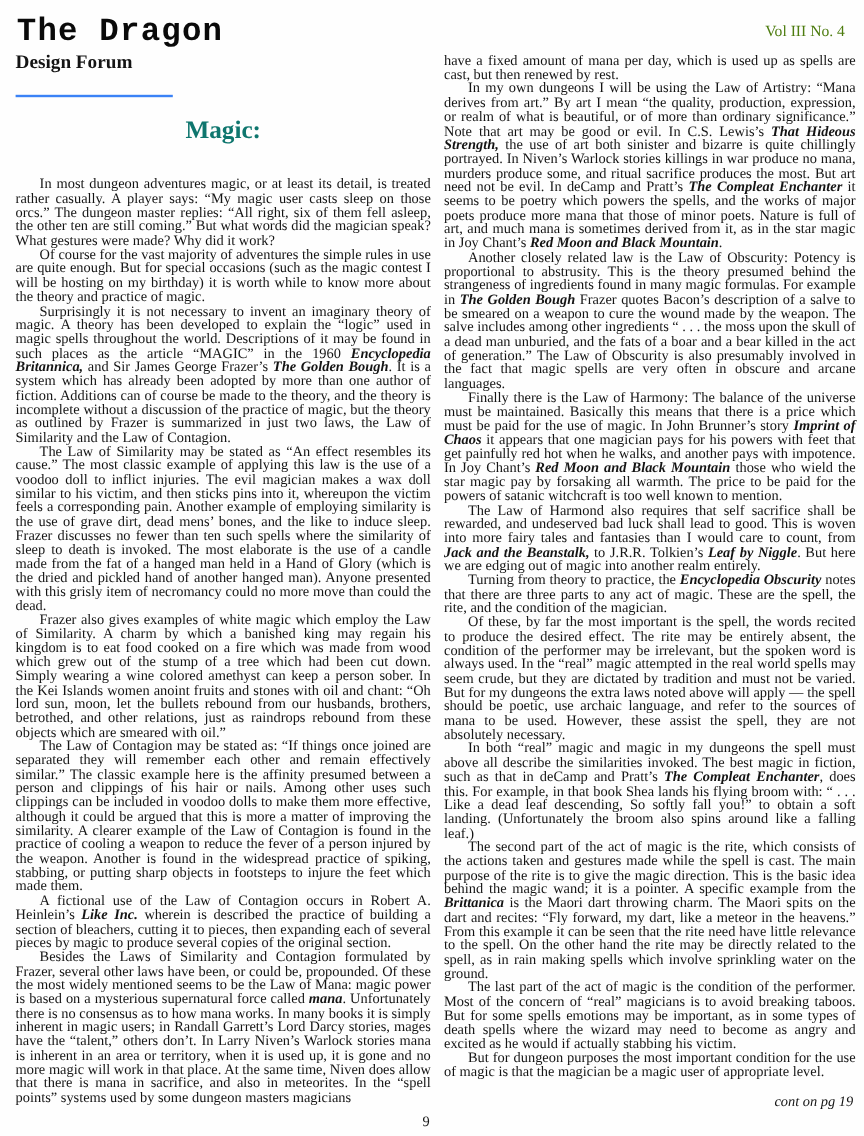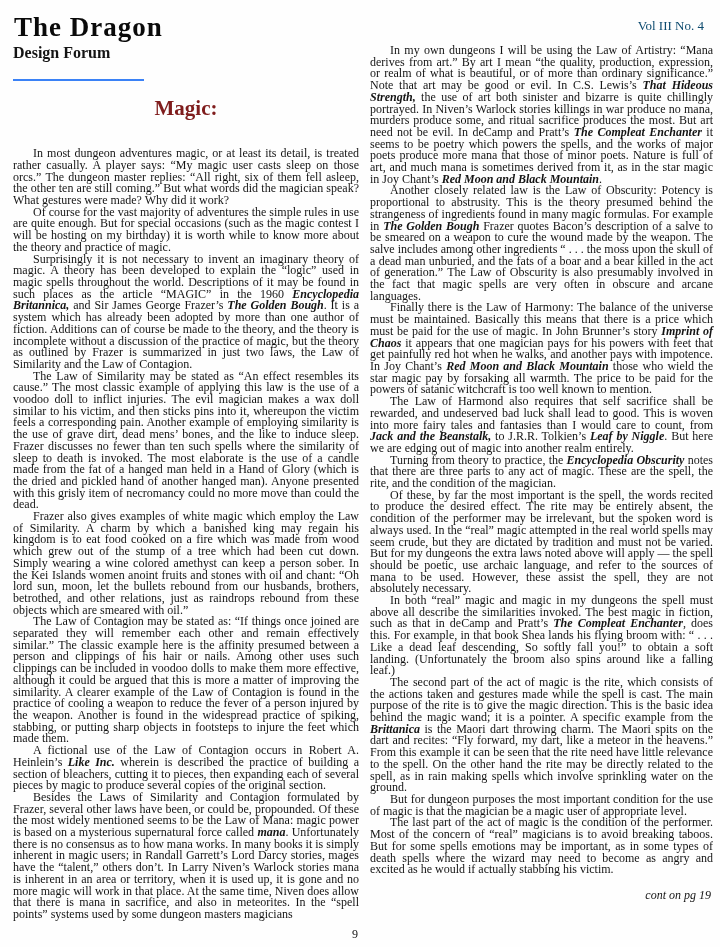--- a/index.html
+++ b/index.html
@@ -8,30 +8,30 @@
     width:720px;height:947px;
     margin:0 auto;
     background:#fefefe;
     font-family:"Liberation Serif", serif;
     color:#141414;
     overflow:hidden;
     box-sizing:border-box;
   }
   .masthead{
     position:absolute;top:12px;left:14px;
-    font-family:Liberation Serif, serif;
+    font-family:Liberation Mono, monospace;
     font-weight:bold;
     font-size:27px;
     letter-spacing:1px;
     color:#0a0a0a;
   }
   .volume{
     position:absolute;top:18px;right:16px;
     font-size:13px;
-    color:#0c4a6e;
+    color:#4d7c0f;
   }
   .columns{
     position:absolute;top:44px;left:13px;
     width:700px;
     display:flex;
     gap:11px;
   }
   .col{width:346px;box-sizing:border-box;}
   .col-right{width:343px;}
   .section-label{
@@ -83,47 +83,48 @@
 
 <div class="page">
 
   <div class="masthead">The Dragon</div>
   <div class="volume">Vol III No. 4</div>
 
   <div class="columns">
 
     <div class="col col-left">
       <div class="section-label">Design Forum</div>
-      <h1 class="title" style="color: #7f1d1d;">
+      <h1 class="title" style="color: #0f766e;">
         <span>Magic:</span><br>
       </h1>
       <div class="body-text">
           <p class="para">In most dungeon adventures magic, or at least its detail, is treated rather casually. A player says: “My magic user casts sleep on those orcs.” The dungeon master replies: “All right, six of them fell asleep, the other ten are still coming.” But what words did the magician speak? What gestures were made? Why did it work?</p>
           <p class="para">Of course for the vast majority of adventures the simple rules in use are quite enough. But for special occasions (such as the magic contest I will be hosting on my birthday) it is worth while to know more about the theory and practice of magic.</p>
           <p class="para">Surprisingly it is not necessary to invent an imaginary theory of magic. A theory has been developed to explain the “logic” used in magic spells throughout the world. Descriptions of it may be found in such places as the article “MAGIC” in the 1960 <em>Encyclopedia Britannica,</em> and Sir James George Frazer’s <em>The Golden Bough</em>. It is a system which has already been adopted by more than one author of fiction. Additions can of course be made to the theory, and the theory is incomplete without a discussion of the practice of magic, but the theory as outlined by Frazer is summarized in just two laws, the Law of Similarity and the Law of Contagion.</p>
           <p class="para">The Law of Similarity may be stated as “An effect resembles its cause.” The most classic example of applying this law is the use of a voodoo doll to inflict injuries. The evil magician makes a wax doll similar to his victim, and then sticks pins into it, whereupon the victim feels a corresponding pain. Another example of employing similarity is the use of grave dirt, dead mens’ bones, and the like to induce sleep. Frazer discusses no fewer than ten such spells where the similarity of sleep to death is invoked. The most elaborate is the use of a candle made from the fat of a hanged man held in a Hand of Glory (which is the dried and pickled hand of another hanged man). Anyone presented with this grisly item of necromancy could no more move than could the dead.</p>
           <p class="para">Frazer also gives examples of white magic which employ the Law of Similarity. A charm by which a banished king may regain his kingdom is to eat food cooked on a fire which was made from wood which grew out of the stump of a tree which had been cut down. Simply wearing a wine colored amethyst can keep a person sober. In the Kei Islands women anoint fruits and stones with oil and chant: “Oh lord sun, moon, let the bullets rebound from our husbands, brothers, betrothed, and other relations, just as raindrops rebound from these objects which are smeared with oil.”</p>
           <p class="para">The Law of Contagion may be stated as: “If things once joined are separated they will remember each other and remain effectively similar.” The classic example here is the affinity presumed between a person and clippings of his hair or nails. Among other uses such clippings can be included in voodoo dolls to make them more effective, although it could be argued that this is more a matter of improving the similarity. A clearer example of the Law of Contagion is found in the practice of cooling a weapon to reduce the fever of a person injured by the weapon. Another is found in the widespread practice of spiking, stabbing, or putting sharp objects in footsteps to injure the feet which made them.</p>
           <p class="para">A fictional use of the Law of Contagion occurs in Robert A. Heinlein’s <em>Like Inc.</em> wherein is described the practice of building a section of bleachers, cutting it to pieces, then expanding each of several pieces by magic to produce several copies of the original section.</p>
           <p class="para">Besides the Laws of Similarity and Contagion formulated by Frazer, several other laws have been, or could be, propounded. Of these the most widely mentioned seems to be the Law of Mana: magic power is based on a mysterious supernatural force called <em>mana</em>. Unfortunately there is no consensus as to how mana works. In many books it is simply inherent in magic users; in Randall Garrett’s Lord Darcy stories, mages have the “talent,” others don’t. In Larry Niven’s Warlock stories mana is inherent in an area or territory, when it is used up, it is gone and no more magic will work in that place. At the same time, Niven does allow that there is mana in sacrifice, and also in meteorites. In the “spell points” systems used by some dungeon masters magicians</p>
         </div>
     </div>
 
     <div class="col col-right">
       <div class="body-text" style="margin-top:1px;">
+          <p class="para noindent">have a fixed amount of mana per day, which is used up as spells are cast, but then renewed by rest.</p>
           <p class="para">In my own dungeons I will be using the Law of Artistry: “Mana derives from art.” By art I mean “the quality, production, expression, or realm of what is beautiful, or of more than ordinary significance.” Note that art may be good or evil. In C.S. Lewis’s <em>That Hideous Strength,</em> the use of art both sinister and bizarre is quite chillingly portrayed. In Niven’s Warlock stories killings in war produce no mana, murders produce some, and ritual sacrifice produces the most. But art need not be evil. In deCamp and Pratt’s <em>The Compleat Enchanter</em> it seems to be poetry which powers the spells, and the works of major poets produce more mana that those of minor poets. Nature is full of art, and much mana is sometimes derived from it, as in the star magic in Joy Chant’s <em>Red Moon and Black Mountain</em>.</p>
           <p class="para">Another closely related law is the Law of Obscurity: Potency is proportional to abstrusity. This is the theory presumed behind the strangeness of ingredients found in many magic formulas. For example in <em>The Golden Bough</em> Frazer quotes Bacon’s description of a salve to be smeared on a weapon to cure the wound made by the weapon. The salve includes among other ingredients “ . . . the moss upon the skull of a dead man unburied, and the fats of a boar and a bear killed in the act of generation.” The Law of Obscurity is also presumably involved in the fact that magic spells are very often in obscure and arcane languages.</p>
           <p class="para">Finally there is the Law of Harmony: The balance of the universe must be maintained. Basically this means that there is a price which must be paid for the use of magic. In John Brunner’s story <em>Imprint of Chaos</em> it appears that one magician pays for his powers with feet that get painfully red hot when he walks, and another pays with impotence. In Joy Chant’s <em>Red Moon and Black Mountain</em> those who wield the star magic pay by forsaking all warmth. The price to be paid for the powers of satanic witchcraft is too well known to mention.</p>
           <p class="para">The Law of Harmond also requires that self sacrifice shall be rewarded, and undeserved bad luck shall lead to good. This is woven into more fairy tales and fantasies than I would care to count, from <em>Jack and the Beanstalk,</em> to J.R.R. Tolkien’s <em>Leaf by Niggle</em>. But here we are edging out of magic into another realm entirely.</p>
           <p class="para">Turning from theory to practice, the <em>Encyclopedia Obscurity</em> notes that there are three parts to any act of magic. These are the spell, the rite, and the condition of the magician.</p>
           <p class="para">Of these, by far the most important is the spell, the words recited to produce the desired effect. The rite may be entirely absent, the condition of the performer may be irrelevant, but the spoken word is always used. In the “real” magic attempted in the real world spells may seem crude, but they are dictated by tradition and must not be varied. But for my dungeons the extra laws noted above will apply — the spell should be poetic, use archaic language, and refer to the sources of mana to be used. However, these assist the spell, they are not absolutely necessary.</p>
           <p class="para">In both “real” magic and magic in my dungeons the spell must above all describe the similarities invoked. The best magic in fiction, such as that in deCamp and Pratt’s <em>The Compleat Enchanter</em>, does this. For example, in that book Shea lands his flying broom with: “ . . . Like a dead leaf descending, So softly fall you!” to obtain a soft landing. (Unfortunately the broom also spins around like a falling leaf.)</p>
           <p class="para">The second part of the act of magic is the rite, which consists of the actions taken and gestures made while the spell is cast. The main purpose of the rite is to give the magic direction. This is the basic idea behind the magic wand; it is a pointer. A specific example from the <em>Brittanica</em> is the Maori dart throwing charm. The Maori spits on the dart and recites: “Fly forward, my dart, like a meteor in the heavens.” From this example it can be seen that the rite need have little relevance to the spell. On the other hand the rite may be directly related to the spell, as in rain making spells which involve sprinkling water on the ground.</p>
+          <p class="para">The last part of the act of magic is the condition of the performer. Most of the concern of “real” magicians is to avoid breaking taboos. But for some spells emotions may be important, as in some types of death spells where the wizard may need to become as angry and excited as he would if actually stabbing his victim.</p>
           <p class="para">But for dungeon purposes the most important condition for the use of magic is that the magician be a magic user of appropriate level.</p>
-          <p class="para">The last part of the act of magic is the condition of the performer. Most of the concern of “real” magicians is to avoid breaking taboos. But for some spells emotions may be important, as in some types of death spells where the wizard may need to become as angry and excited as he would if actually stabbing his victim.</p>
         </div>
       <div class="cont-note">cont on pg 19</div>
     </div>
 
   </div>
 
   <div class="page-number">9</div>
 
 </div>
 

